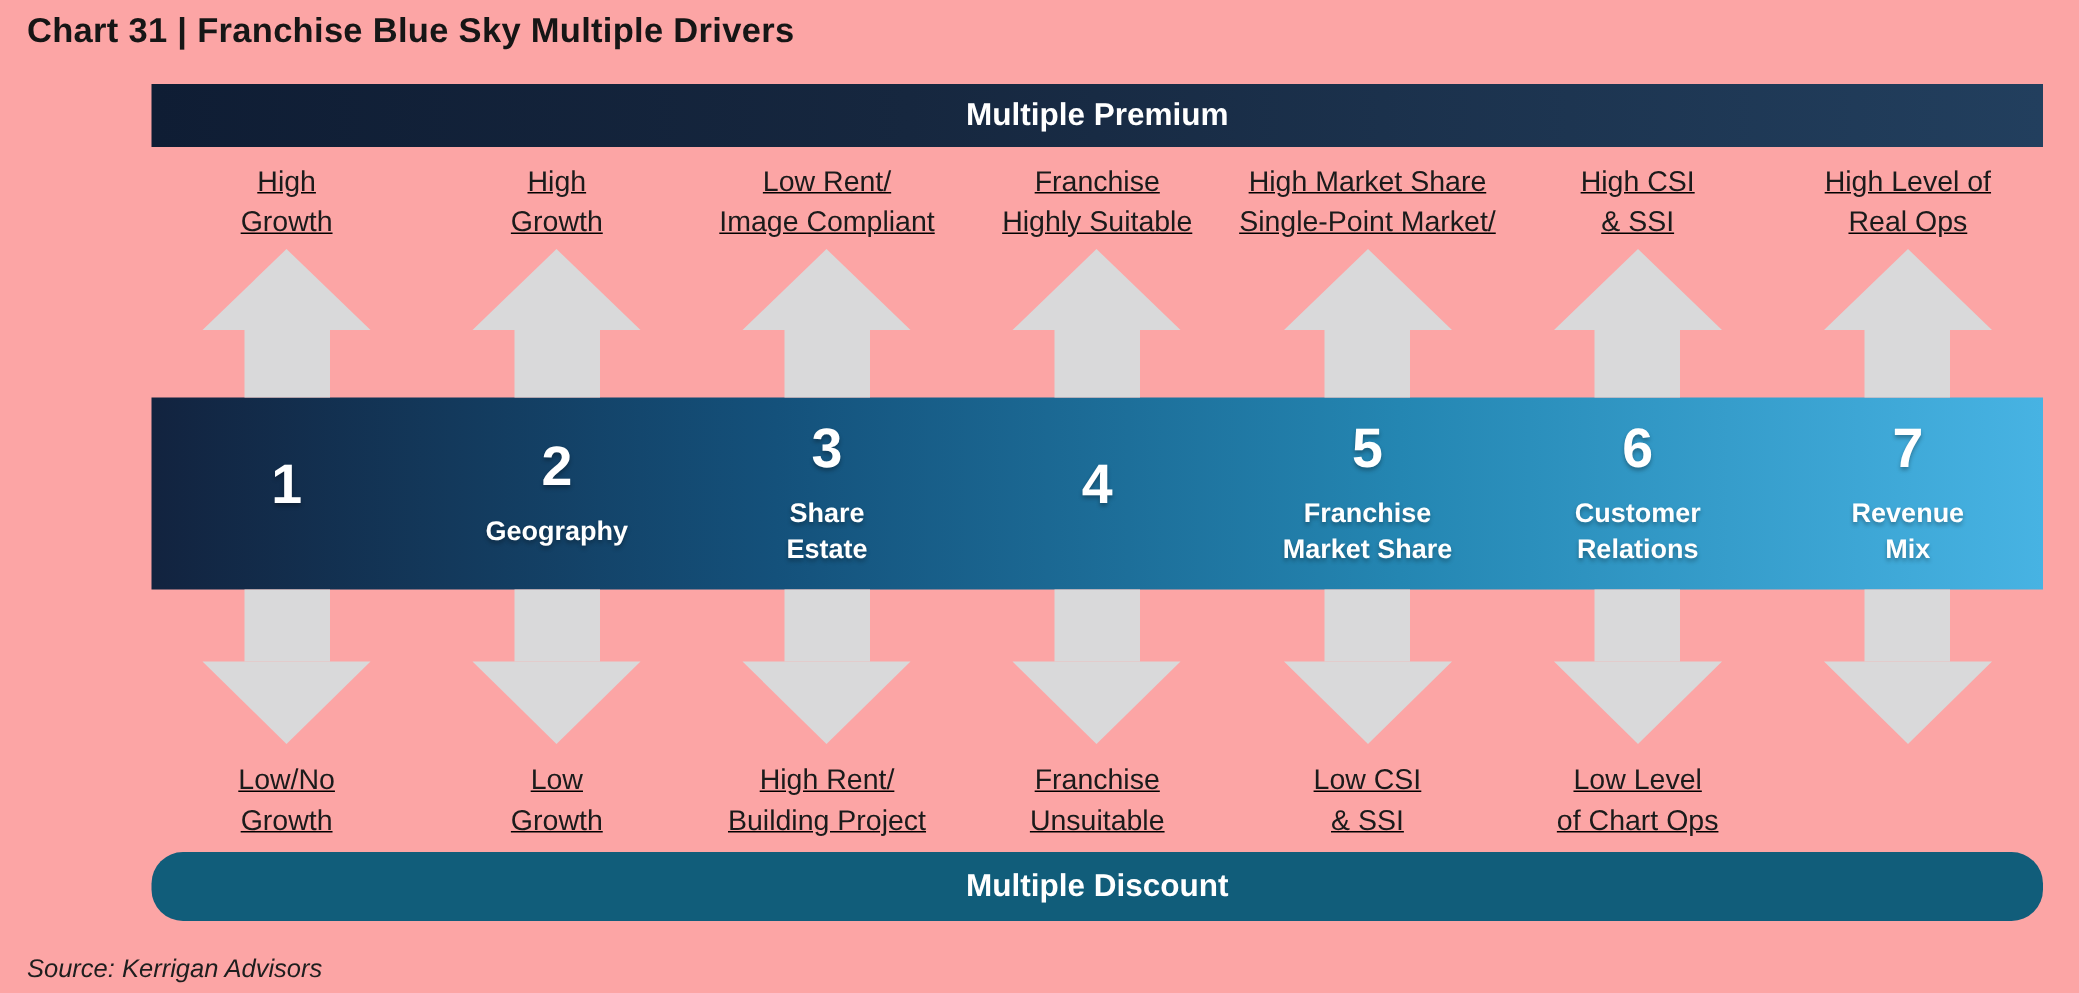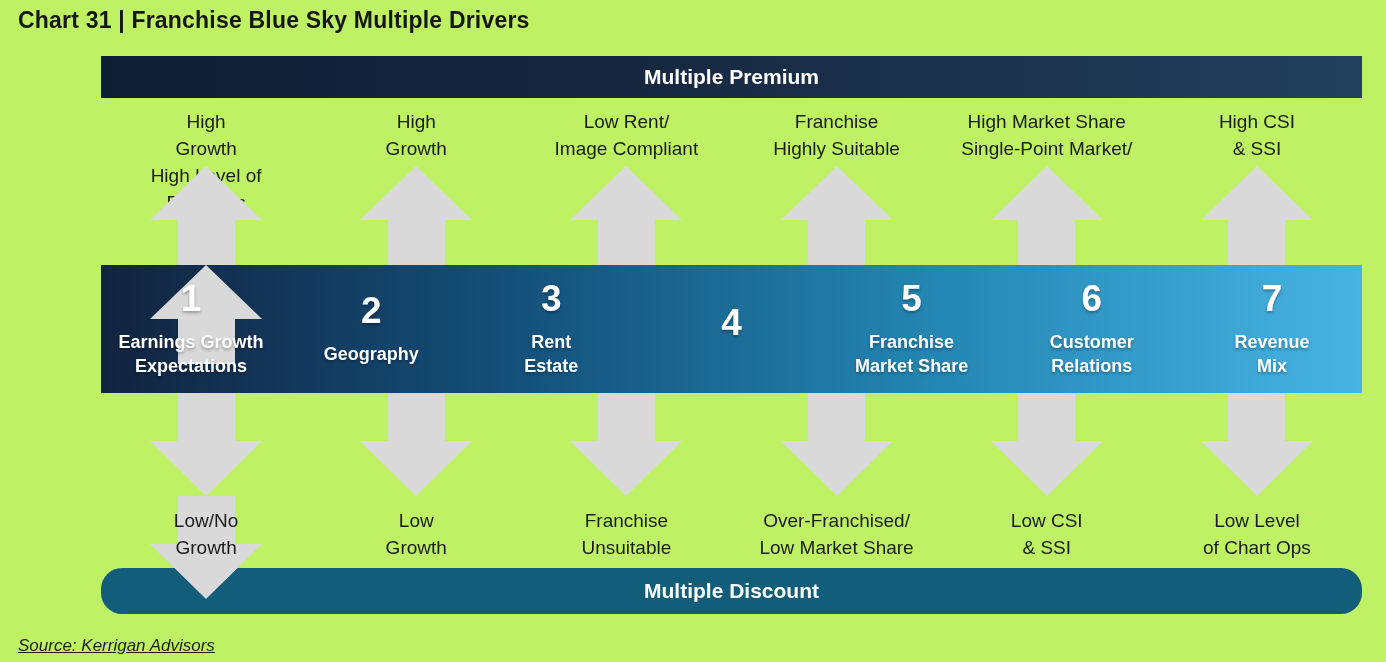--- a/index.html
+++ b/index.html
@@ -1,43 +1,43 @@
 <!DOCTYPE html>
 <html><head>
 <meta charset="utf-8">
 <style>
   html,body{margin:0;padding:0;background:#fff;}
   body{width:1386px;height:662px;font-family:"Liberation Sans",sans-serif;}
-  .page{position:relative;width:1386px;height:662px;overflow:hidden;background:#bef264;}
+  .page{position:relative;width:1386px;height:662px;overflow:hidden;background:#fca5a5;}
   .title{position:absolute;left:18px;top:7px;font-size:23px;font-weight:bold;color:#161616;letter-spacing:.2px;}
   .diagram{position:absolute;left:101px;top:56px;width:1261px;}
   .bar{display:flex;align-items:center;justify-content:center;color:#fff;font-weight:bold;font-size:21px;}
   .bar-premium{height:42px;background:linear-gradient(90deg,#0f1d34 0%,#16273f 40%,#223f5e 100%);margin-bottom:10px;}
   .bar-discount{height:46px;background:#115d7a;margin-top:7px;border-radius:21px;}
-  .row{display:grid;grid-template-columns:repeat(6,1fr);}
+  .row{display:grid;grid-template-columns:repeat(7,1fr);text-decoration:underline;}
   .cell{display:flex;flex-direction:column;align-items:center;}
   .top-labels{height:58px;}
   .bottom-labels{height:65px;padding-top:11px;box-sizing:border-box;}
   .label{font-size:19px;color:#1b1b1b;line-height:27px;text-align:center;}
   .label .line{white-space:nowrap;}
   .arrows-up{height:99px;}
   .arrows-down{height:103px;}
   .arrow-cell{justify-content:flex-end;}
   .arrow-cell-down{justify-content:flex-start;}
   .arrow-up,.arrow-down{display:flex;flex-direction:column;align-items:center;}
   .arrow-up .head{width:0;height:0;border-left:56px solid transparent;border-right:56px solid transparent;border-bottom:54px solid #d9d9da;}
   .arrow-up .shaft{width:57px;height:45px;background:#d9d9da;}
   .arrow-down .shaft{width:57px;height:48px;background:#d9d9da;}
   .arrow-down .head{width:0;height:0;border-left:56px solid transparent;border-right:56px solid transparent;border-top:55px solid #d9d9da;}
   .mid{height:128px;background:linear-gradient(90deg,#12233f 0%,#14517b 33%,#2486b2 66%,#47b3e3 100%);display:grid;grid-template-columns:repeat(7,1fr);}
   .mid-cell{display:flex;flex-direction:column;align-items:center;justify-content:center;color:#fff;}
   .num{font-size:37px;font-weight:bold;line-height:1;margin-bottom:13px;text-shadow:0 2px 3px rgba(0,0,0,.3);}
   .name{font-size:18px;font-weight:bold;text-align:center;line-height:24px;text-shadow:0 2px 3px rgba(0,0,0,.3);}
   .name .line{white-space:nowrap;}
-  .source{position:absolute;left:18px;top:636px;font-size:17px;font-style:italic;color:#1e1e1e;text-decoration:underline;}
+  .source{position:absolute;left:18px;top:636px;font-size:17px;font-style:italic;color:#1e1e1e;}
 </style>
 </head>
 <body>
 
 <div class="page">
   <div class="title">Chart 31 | Franchise Blue Sky Multiple Drivers</div>
 
   <div class="diagram">
     <div class="bar bar-premium">
       <span>Multiple Premium</span>
@@ -113,35 +113,31 @@
         <div class="cell arrow-cell">
           <div class="arrow-up">
             <div class="head"></div>
             <div class="shaft"></div>
           </div>
         </div>
       </div>
     <div class="mid" id="midBar">
         <div class="mid-cell">
           <div class="num">1</div>
-          <div class="name">
-            <div class="line">Earnings Growth</div>
-            <div class="line">Expectations</div>
-          </div>
         </div>
         <div class="mid-cell">
           <div class="num">2</div>
           <div class="name">
             <div class="line">Geography</div>
           </div>
         </div>
         <div class="mid-cell">
           <div class="num">3</div>
           <div class="name">
-            <div class="line">Rent</div>
+            <div class="line">Share</div>
             <div class="line">Estate</div>
           </div>
         </div>
         <div class="mid-cell">
           <div class="num">4</div>
         </div>
         <div class="mid-cell">
           <div class="num">5</div>
           <div class="name">
             <div class="line">Franchise</div>
@@ -210,26 +206,26 @@
     <div class="row bottom-labels" id="bottomLabels">
         <div class="cell label">
           <div class="line">Low/No</div>
           <div class="line">Growth</div>
         </div>
         <div class="cell label">
           <div class="line">Low</div>
           <div class="line">Growth</div>
         </div>
         <div class="cell label">
+          <div class="line">High Rent/</div>
+          <div class="line">Building Project</div>
+        </div>
+        <div class="cell label">
           <div class="line">Franchise</div>
           <div class="line">Unsuitable</div>
-        </div>
-        <div class="cell label">
-          <div class="line">Over-Franchised/</div>
-          <div class="line">Low Market Share</div>
         </div>
         <div class="cell label">
           <div class="line">Low CSI</div>
           <div class="line">&amp; SSI</div>
         </div>
         <div class="cell label">
           <div class="line">Low Level</div>
           <div class="line">of Chart Ops</div>
         </div>
       </div>

